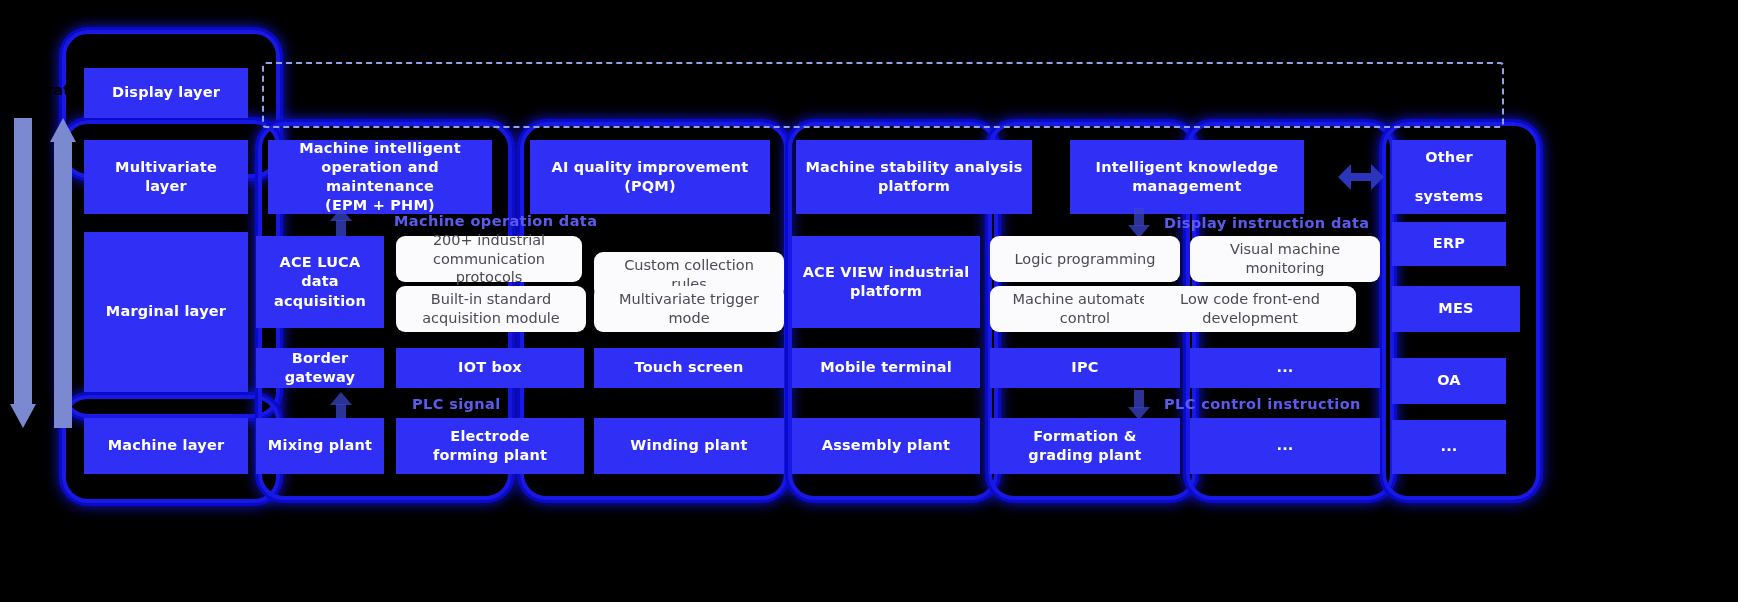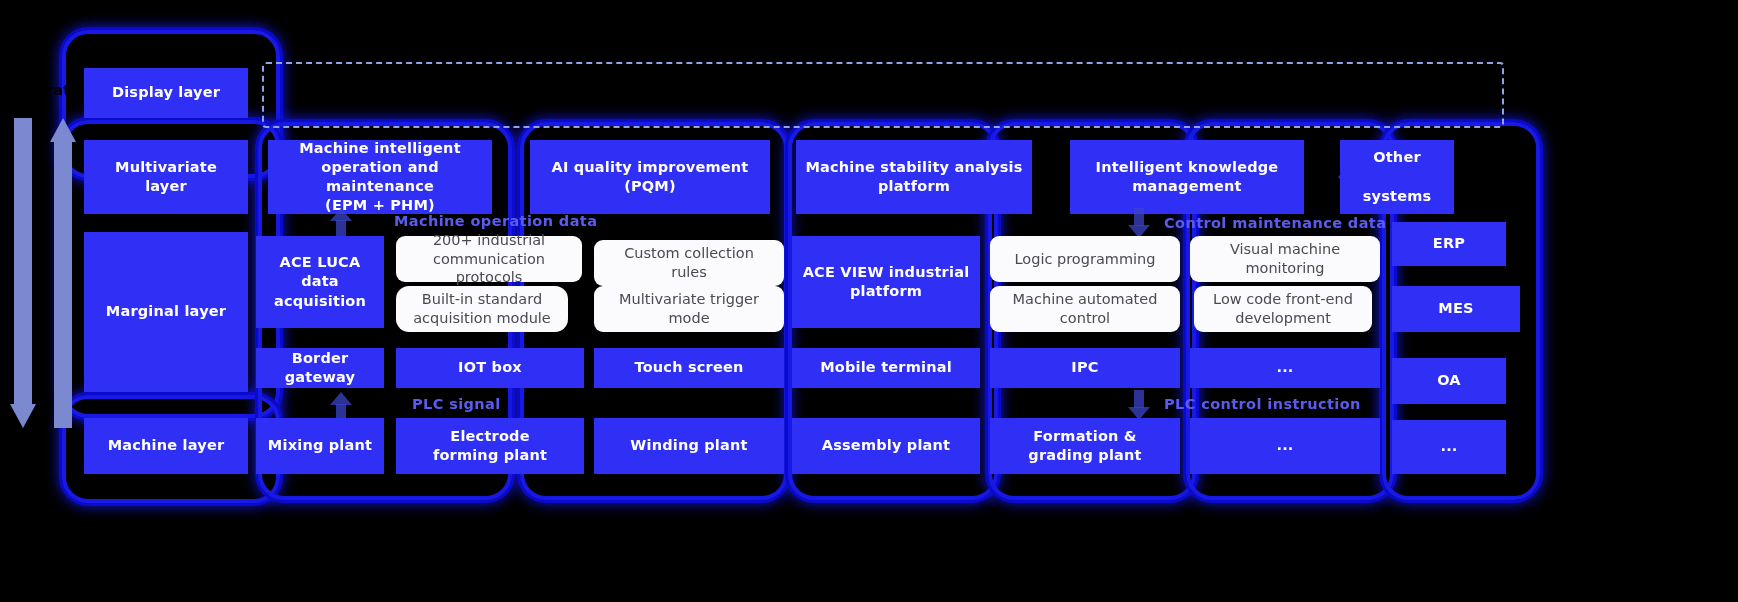--- a/index.html
+++ b/index.html
@@ -237,80 +237,80 @@
     <span>Intelligent knowledge</span>
     <span>management</span>
   </div>
 
   <div class="bidir" style="left:1338px; top:164px;">
     <div class="bd-shaft"></div>
     <div class="bd-head bd-left"></div>
     <div class="bd-head bd-right"></div>
   </div>
 
-  <div class="box box-blue" style="left:1340px; top:140px; width:114px; height:74px; flex-direction:column;gap:19px;">
+  <div class="box box-blue" style="left:1392px; top:140px; width:114px; height:74px; flex-direction:column;gap:19px;">
     <span>Other</span>
     <span>systems</span>
   </div>
   <div class="box box-blue" style="left:1392px; top:222px; width:114px; height:44px;">ERP</div>
   <div class="box box-blue" style="left:1392px; top:286px; width:128px; height:46px;">MES</div>
   <div class="box box-blue" style="left:1392px; top:358px; width:114px; height:46px;">OA</div>
   <div class="box box-blue" style="left:1392px; top:420px; width:114px; height:54px;">...</div>
 
   <div class="band-arrow up" style="left:330px; top:208px;">
     <div class="ba-shaft"></div>
       <div class="ba-head"></div>
   </div>
   <div class="band-label" style="left:394px; top:213px;">Machine operation data</div>
 
   <div class="band-arrow down" style="left:1128px; top:208px;">
     <div class="ba-shaft"></div>
       <div class="ba-head"></div>
   </div>
-  <div class="band-label" style="left:1164px; top:215px;">Control maintenance data</div>
+  <div class="band-label" style="left:1164px; top:215px;">Display instruction data</div>
 
   <div class="box box-blue" style="left:256px; top:236px; width:128px; height:92px; flex-direction:column;">
     <span>ACE LUCA data</span>
     <span>acquisition</span>
   </div>
 
   <div class="box box-blue" style="left:792px; top:236px; width:188px; height:92px; flex-direction:column;">
     <span>ACE VIEW industrial</span>
     <span>platform</span>
   </div>
 
   <div class="box box-white" style="left:396px; top:236px; width:186px; height:46px; flex-direction:column;">
     <span>200+ industrial</span>
     <span>communication protocols</span>
   </div>
-  <div class="box box-white" style="left:594px; top:240px; width:190px; height:46px; flex-direction:column;">
+  <div class="box box-white" style="left:594px; top:252px; width:190px; height:46px; flex-direction:column;">
     <span>Custom collection</span>
     <span>rules</span>
   </div>
-  <div class="box box-white" style="left:396px; top:286px; width:172px; height:46px; flex-direction:column;border-radius:13px;">
+  <div class="box box-white" style="left:396px; top:286px; width:190px; height:46px; flex-direction:column;">
     <span>Built-in standard</span>
     <span>acquisition module</span>
   </div>
   <div class="box box-white" style="left:594px; top:286px; width:190px; height:46px; flex-direction:column;align-items:center;">
     <span>Multivariate trigger</span>
     <span>mode</span>
   </div>
 
   <div class="box box-white" style="left:990px; top:236px; width:190px; height:46px; flex-direction:column;">
     <span>Logic programming</span>
   </div>
   <div class="box box-white" style="left:1190px; top:236px; width:190px; height:46px; flex-direction:column;">
     <span>Visual machine</span>
     <span>monitoring</span>
   </div>
   <div class="box box-white" style="left:990px; top:286px; width:190px; height:46px; flex-direction:column;">
     <span>Machine automated</span>
     <span>control</span>
   </div>
-  <div class="box box-white" style="left:1194px; top:286px; width:178px; height:46px; flex-direction:column;justify-content:center;">
+  <div class="box box-white" style="left:1144px; top:286px; width:212px; height:46px; flex-direction:column;justify-content:center;">
     <span>Low code front-end</span>
     <span>development</span>
   </div>
 
   <div class="box box-blue" style="left:256px; top:348px; width:128px; height:40px;">Border gateway</div>
   <div class="box box-blue" style="left:396px; top:348px; width:188px; height:40px;">IOT box</div>
   <div class="box box-blue" style="left:594px; top:348px; width:190px; height:40px;">Touch screen</div>
   <div class="box box-blue" style="left:792px; top:348px; width:188px; height:40px;">Mobile terminal</div>
   <div class="box box-blue" style="left:990px; top:348px; width:190px; height:40px;">IPC</div>
   <div class="box box-blue" style="left:1190px; top:348px; width:190px; height:40px;">...</div>

